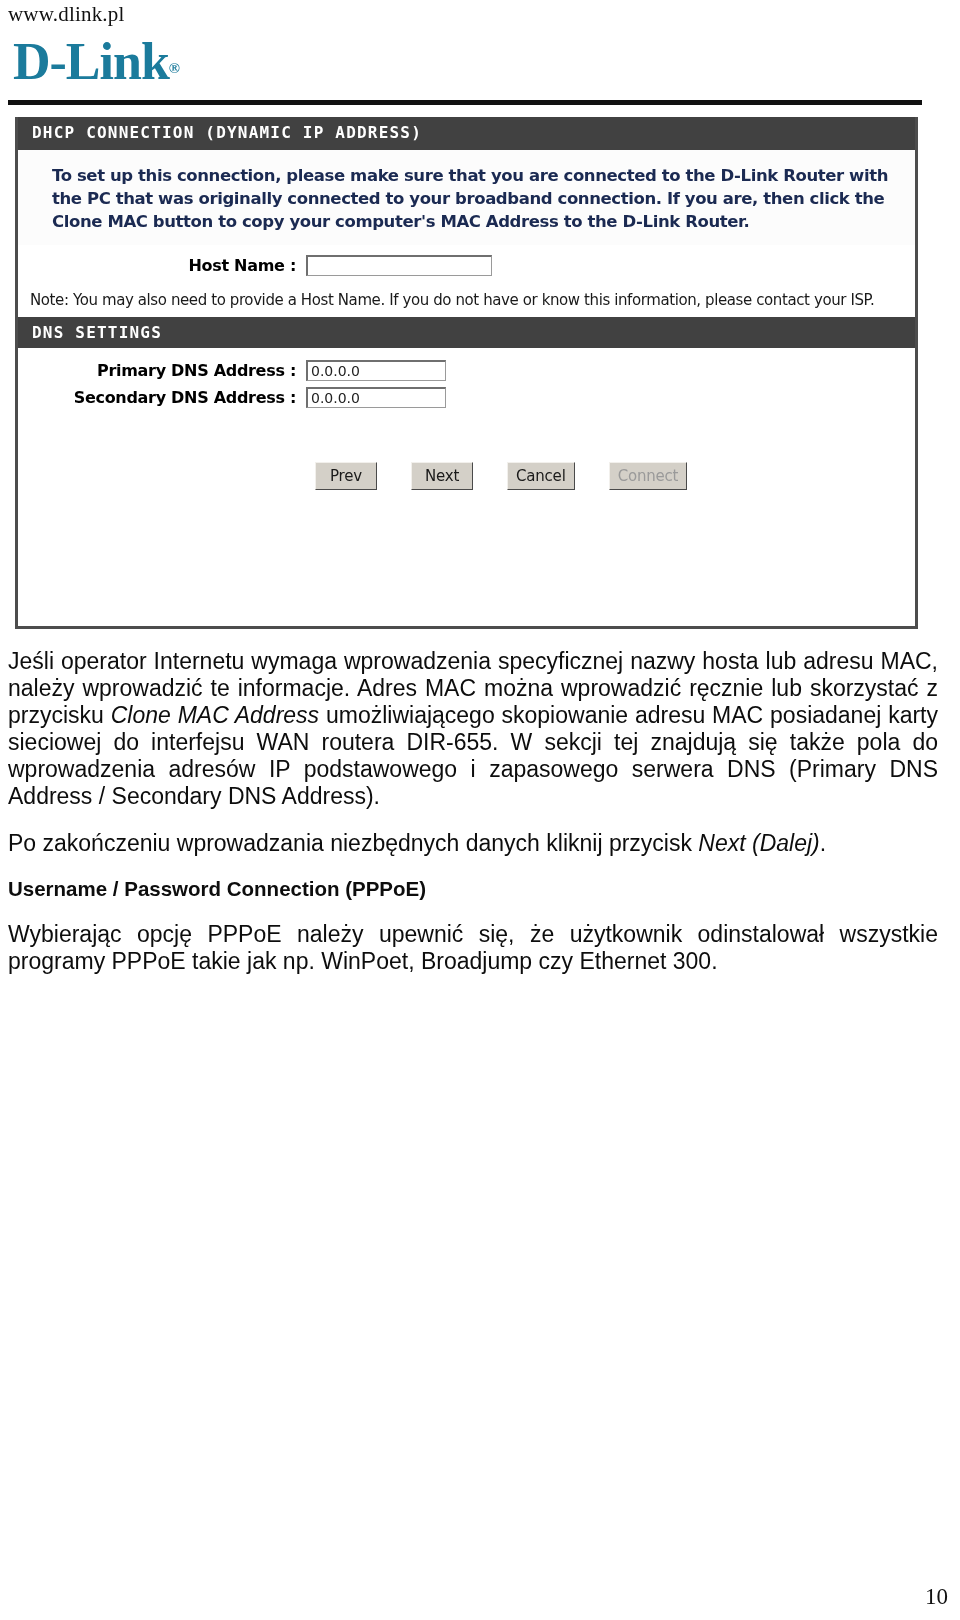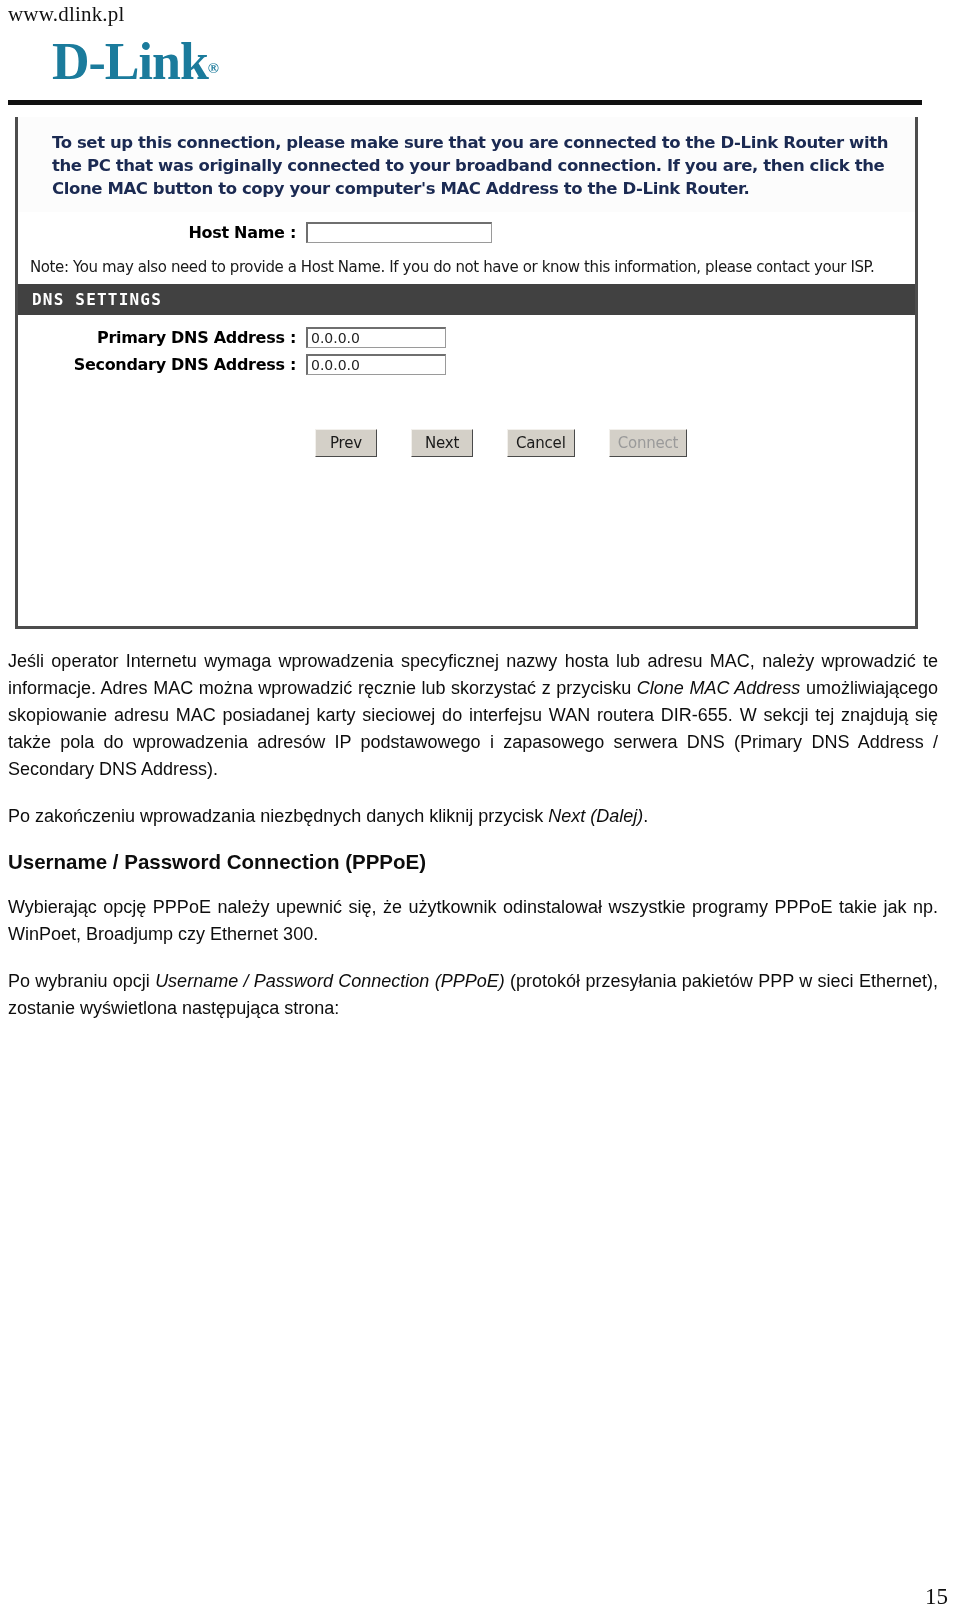--- a/index.html
+++ b/index.html
@@ -36,21 +36,20 @@
   }
   #brand-logo .logo-word {
     font-family: "Liberation Serif", serif;
     font-weight: bold;
     font-size: 52px;
     line-height: 58px;
     letter-spacing: -1px;
     color: #1b7b9c;
     position: relative;
     display: inline-block;
-    margin-left: 39px;
   }
   #brand-logo .logo-reg {
     font-size: 15px;
     vertical-align: super;
     font-weight: bold;
     color: #1b7b9c;
     font-family: "Liberation Serif", serif;
   }
 
   #header-rule {
@@ -198,21 +197,21 @@
   
   #prose {
     position: absolute;
     left: 8px;
     top: 648px;
     width: 930px;
   }
   #prose p {
     margin: 0 0 20px 0;
     font-family: "Liberation Sans", sans-serif;
-    font-size: 18px;
+    font-size: 23px;
     line-height: 27px;
     color: #0d0d0d;
     text-align: justify;
   }
   #prose p.no-justify { text-align: left; }
   #prose h3 {
     margin: 0 0 20px 0;
     font-family: "Liberation Sans", sans-serif;
     font-size: 20.5px;
     font-weight: bold;
@@ -235,20 +234,21 @@
 <div id="site-url">www.dlink.pl</div>
 
 <div id="brand-logo">
   <span class="logo-word">D-Link</span><span class="logo-reg">®</span>
 </div>
 
 <div id="header-rule"></div>
 
 <div id="router-panel">
 
+  <div id="dhcp-section-bar" class="section-bar">DHCP CONNECTION (DYNAMIC IP ADDRESS)</div>
 
   <div class="intro-block">
     <div class="intro-text">To set up this connection, please make sure that you are connected to the D-Link Router with the PC that was originally connected to your broadband connection. If you are, then click the Clone MAC button to copy your computer's MAC Address to the D-Link Router.</div>
   </div>
 
   <div class="form-area">
 
 
 
     <div class="form-row">
@@ -288,17 +288,16 @@
 <div id="prose">
 
   <p><span>Jeśli operator Internetu wymaga wprowadzenia specyficznej nazwy hosta lub adresu MAC, należy wprowadzić te informacje. Adres MAC można wprowadzić ręcznie lub skorzystać z przycisku </span><i>Clone MAC Address</i><span> umożliwiającego skopiowanie adresu MAC posiadanej karty sieciowej do interfejsu WAN routera DIR-655. W sekcji tej znajdują się także pola do wprowadzenia adresów IP podstawowego i zapasowego serwera DNS (Primary DNS Address / Secondary DNS Address).</span></p>
 
   <p class="no-justify"><span>Po zakończeniu wprowadzania niezbędnych danych kliknij przycisk </span><i>Next (Dalej)</i><span>.</span></p>
 
   <h3>Username / Password Connection (PPPoE)</h3>
 
   <p>Wybierając opcję PPPoE należy upewnić się, że użytkownik odinstalował wszystkie programy PPPoE takie jak np. WinPoet, Broadjump czy Ethernet 300.</p>
 
-  <p><span>Po wybraniu opcji </span><i>Username / Password Connection (PPPoE)</i><span> (protokół przesyłania pakietów PPP w sieci Ethernet), zostanie wyświetlona następująca strona:</span></p>
 
 </div>
 
-<div id="page-number">15</div>
+<div id="page-number">10</div>
 
 </body></html>

